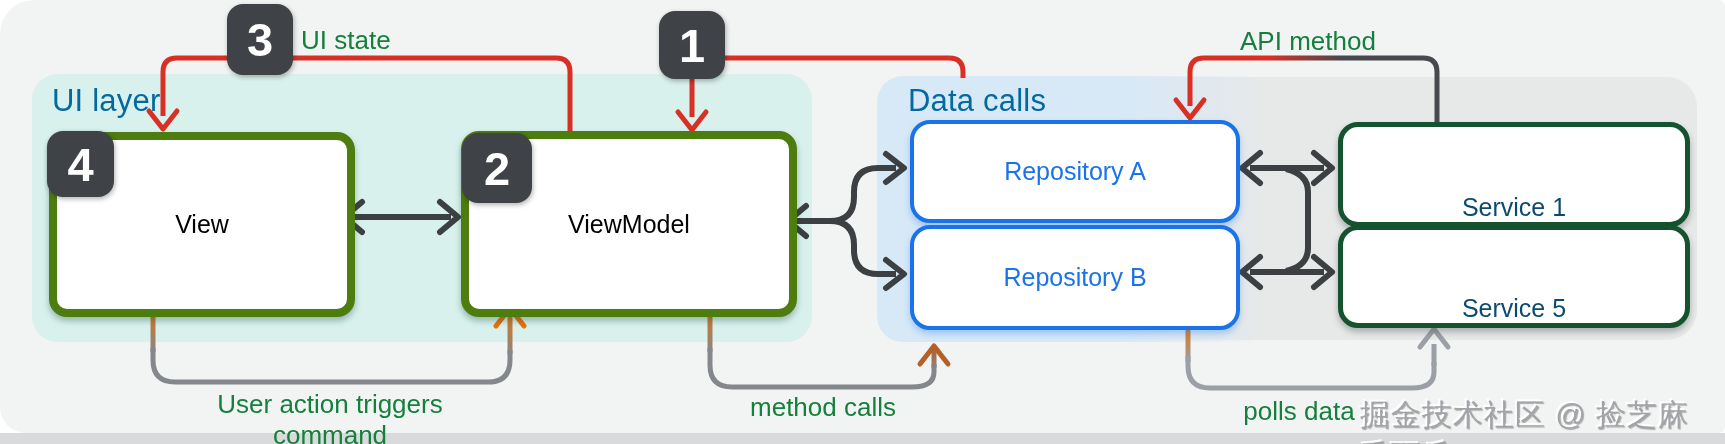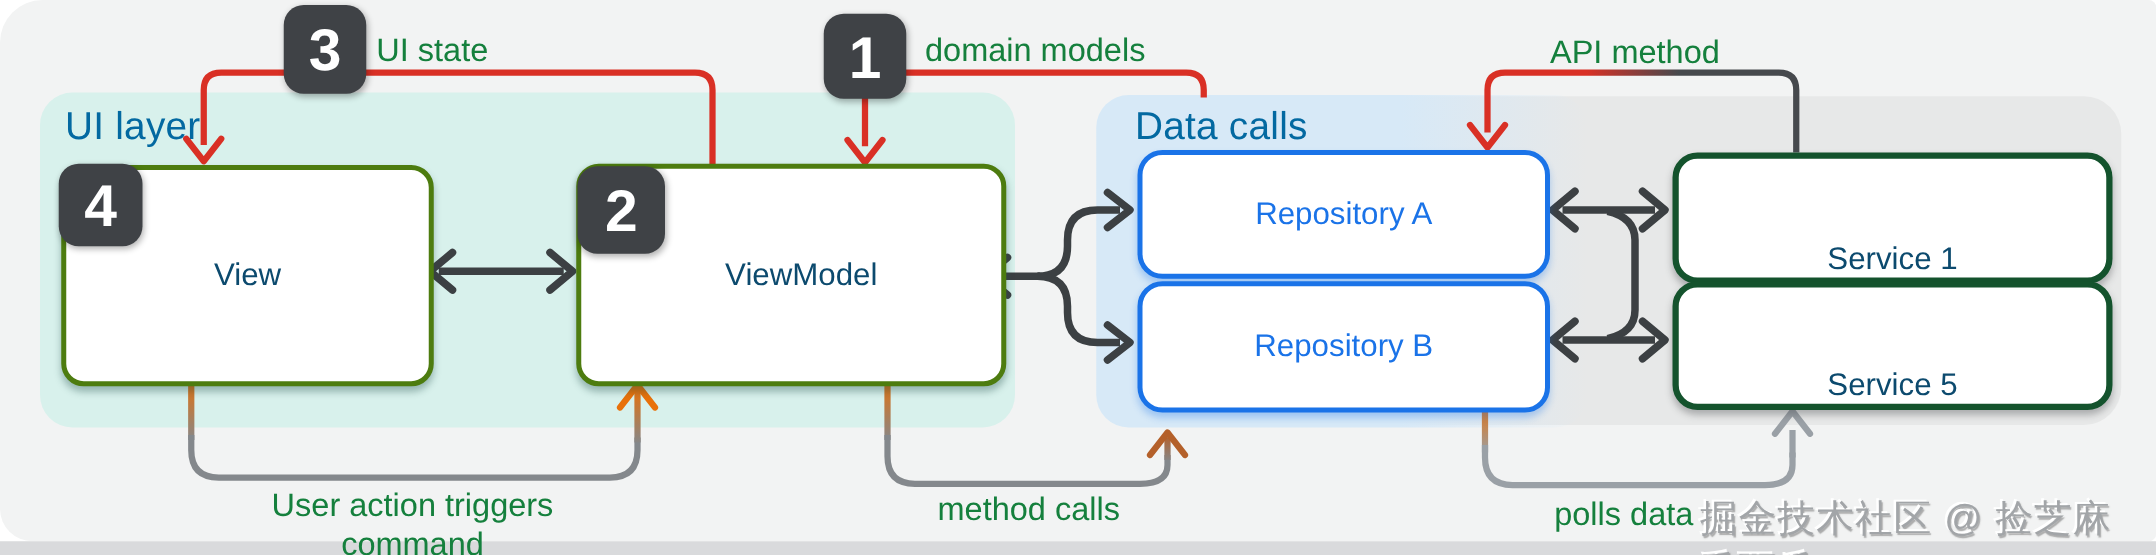--- a/index.html
+++ b/index.html
@@ -10,21 +10,21 @@
   .bottom-strip{position:absolute;left:0;top:433px;width:1725px;height:11px;
         background:#d9dadc;}
   .region{position:absolute;border-radius:26px;}
   .region-ui{left:32px;top:74px;width:780px;height:268px;background:#d8f1ec;}
   .region-service{left:1098px;top:77px;width:599px;height:263px;background:#e7e8e8;border-radius:30px;}
   .region-data{left:877px;top:76px;width:393px;height:266px;
         background:linear-gradient(90deg,#d7e9f7 0%,#d7e9f7 62%,rgba(215,233,247,0) 100%);}
   .layer-label{position:absolute;font-size:31px;color:#0369a1;letter-spacing:0.2px;}
   .node{position:absolute;background:#ffffff;display:flex;align-items:center;justify-content:center;
         font-size:25px;}
-  .node-teal{border:4px solid #4d7c0f;border-radius:18px;color:#0c4a6e;
+  .node-teal{border:8px solid #4d7c0f;border-radius:18px;color:#000000;
         box-shadow:0 4px 6px rgba(30,75,68,.35);}
   .node-blue{border:4px solid #1a73e8;border-radius:20px;color:#1a73e8;
         box-shadow:0 4px 6px rgba(26,115,232,.30);}
   .node-dark{border:5px solid #14532d;border-radius:20px;color:#0c4a6e;
         box-shadow:0 4px 6px rgba(60,64,67,.35);align-items:flex-end;}
   .badge{position:absolute;background:#3f4246;color:#ffffff;border-radius:16px;
         display:flex;align-items:center;justify-content:center;
         font-size:47px;font-weight:bold;box-shadow:1px 2px 5px rgba(0,0,0,.30);}
   .edge-label{position:absolute;font-size:26px;color:#15803d;}
   .edge-label.centered{text-align:center;}
@@ -131,21 +131,21 @@
       <path d="M1188,322 L1188,362" stroke="url(#gradPolls)"></path>
       <path d="M1188,356 L1188,366 Q1188,388 1210,388 L1412,388 Q1434,388 1434,372 L1434,362" stroke="#9aa0a6"></path>
       <path d="M1434,366 L1434,344" stroke="#9aa0a6"></path>
       <path d="M1420,347 L1434,329 L1448,347" stroke="#9aa0a6" stroke-linecap="round" stroke-linejoin="round"></path>
     </g>
   </svg>
 
   <div class="node node-teal" style="left:49px;top:132px;width:290px;height:169px;">
     <span>View</span>
   </div>
-  <div class="node node-teal" style="left:461px;top:131px;width:320px;height:170px;padding-left:16px;">
+  <div class="node node-teal" style="left:461px;top:131px;width:320px;height:170px;">
     <span>ViewModel</span>
   </div>
   <div class="node node-blue" style="left:910px;top:120px;width:322px;height:95px;">
     <span>Repository A</span>
   </div>
   <div class="node node-blue" style="left:910px;top:225px;width:322px;height:97px;">
     <span>Repository B</span>
   </div>
   <div class="node node-dark" style="left:1338px;top:122px;width:342px;height:95px;">
     <span>Service 1</span>
@@ -153,20 +153,19 @@
   <div class="node node-dark" style="left:1338px;top:225px;width:342px;height:93px;">
     <span>Service 5</span>
   </div>
 
   <div class="badge" style="left:227px;top:4px;width:66px;height:71px;">3</div>
   <div class="badge" style="left:659px;top:11px;width:66px;height:68px;">1</div>
   <div class="badge" style="left:47px;top:131px;width:67px;height:66px;">4</div>
   <div class="badge" style="left:462px;top:133px;width:70px;height:70px;">2</div>
 
   <div class="edge-label" style="left:301px;top:25px;">UI state</div>
-  <div class="edge-label" style="left:740px;top:25px;">domain models</div>
   <div class="edge-label" style="left:1240px;top:26px;">API method</div>
   <div class="edge-label centered" style="left:180px;top:389px;width:300px;">User action triggers command</div>
   <div class="edge-label centered" style="left:723px;top:392px;width:200px;">method calls</div>
   <div class="edge-label centered" style="left:1199px;top:396px;width:200px;">polls data</div>
 
   <div class="watermark">掘金技术社区 @ 捡芝麻丢西瓜</div>
 </div>
 
 </body></html>

